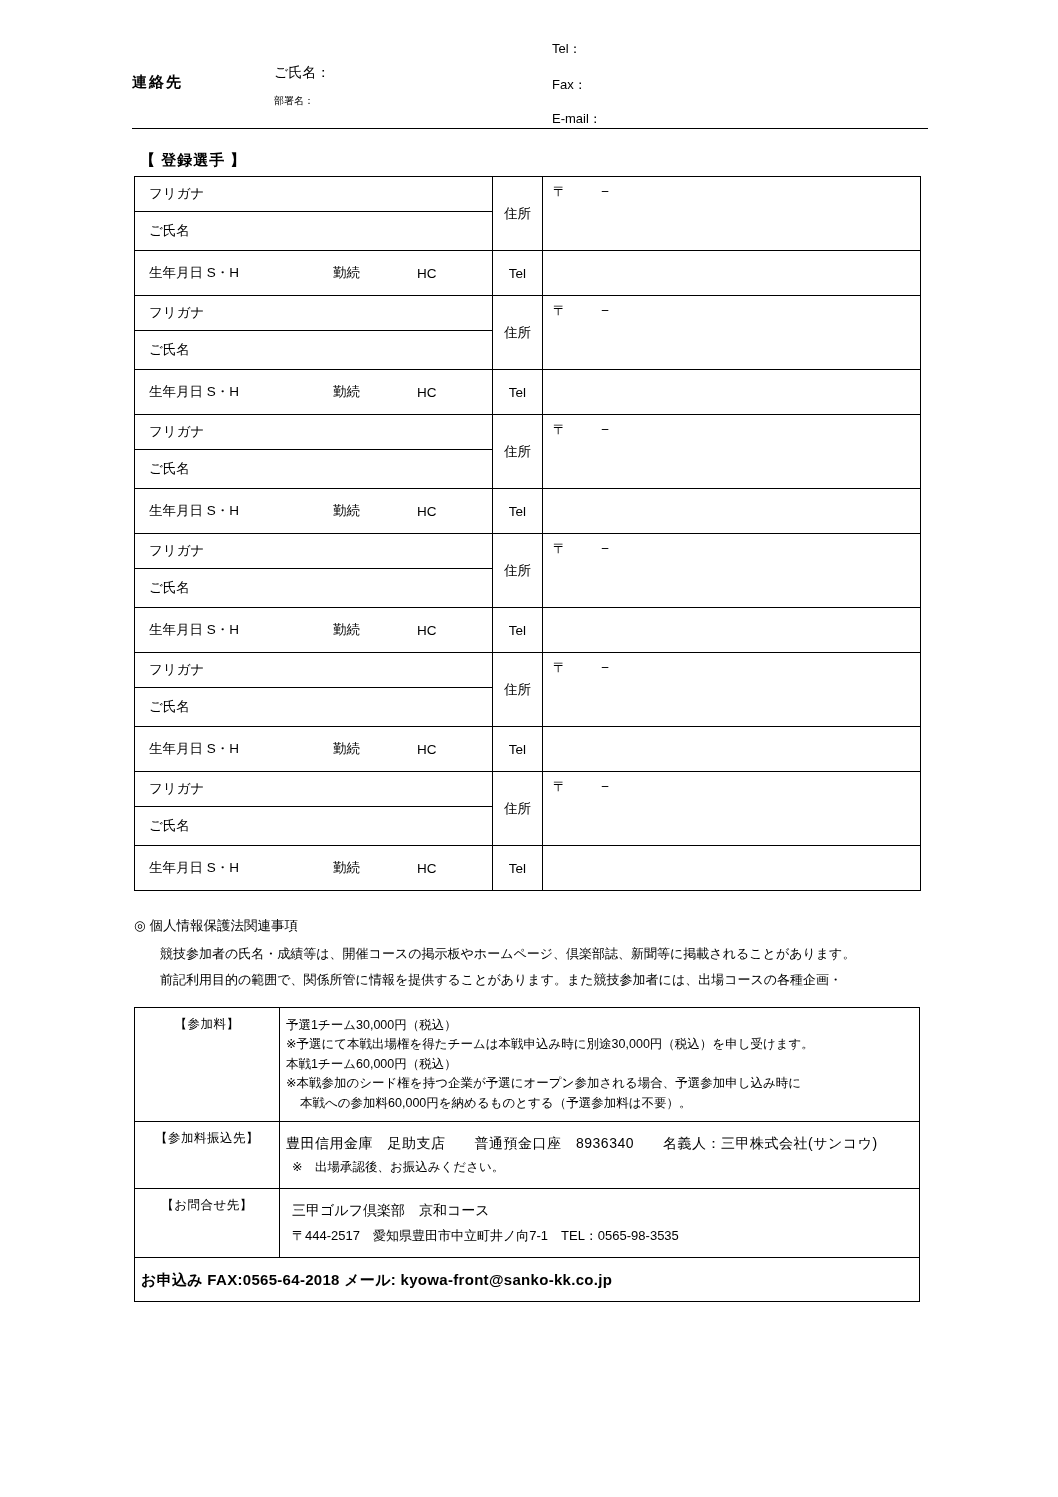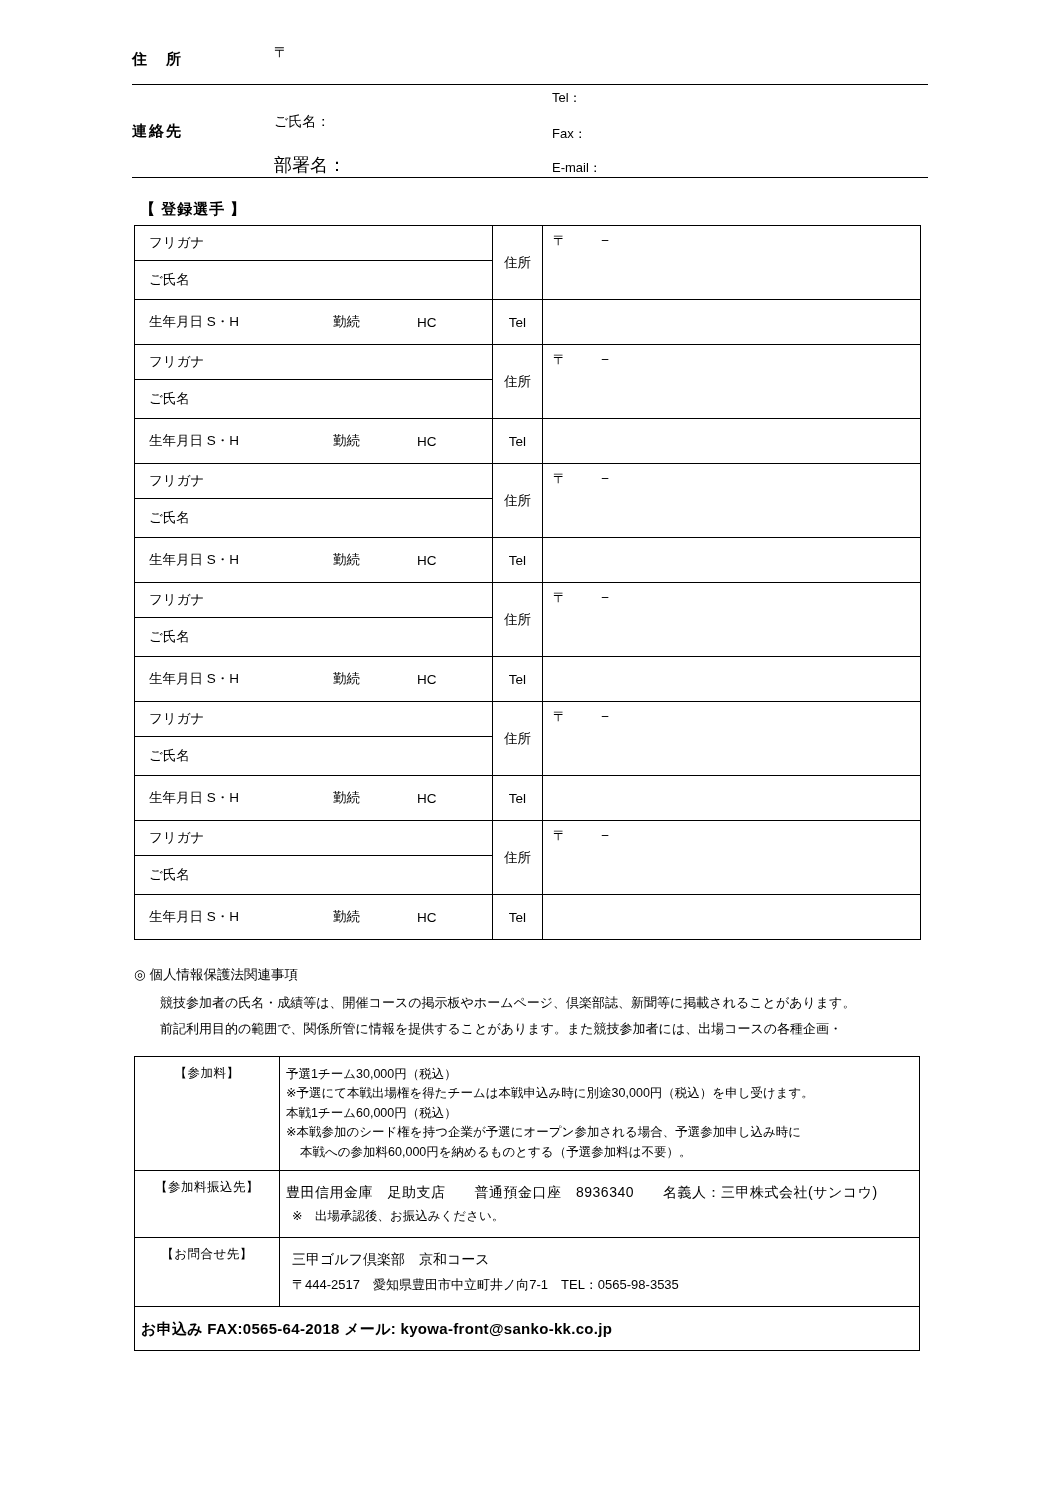--- a/index.html
+++ b/index.html
@@ -62,21 +62,21 @@
   }
   .row-contact{
     position:relative;
     height:92px;
     border-bottom:1px solid #000;
   }
   .row-contact .lbl-bold{
     position:absolute;left:0;top:37px;
   }
   .row-contact .c-name{position:absolute;left:142px;top:12px;font-size:14px;margin-top:16px;}
-  .row-contact .c-dept{position:absolute;left:142px;top:68px;font-size:18px;font-family:Liberation Mono, monospace;}
+  .row-contact .c-dept{position:absolute;left:142px;top:58px;font-size:10px;font-family:Liberation Mono, monospace;}
   .row-contact .c-tel{position:absolute;left:420px;top:4px;font-size:13px;}
   .row-contact .c-fax{position:absolute;left:420px;top:40px;font-size:13px;}
   .row-contact .c-mail{position:absolute;left:420px;top:74px;font-size:13px;}
   
   .players-head{
     margin:22px 0 6px 140px;
     font-size:15px;
     font-weight:bold;
     letter-spacing:1px;
   }
@@ -175,24 +175,20 @@
 </style>
 </head>
 <body>
 
 <div class="page">
 
 
   <div class="info">
 
 
-    <div class="row-addr">
-      <span class="lbl-bold">住　所</span>
-      <span class="postal">〒</span>
-    </div>
 
     <div class="row-contact">
       <span class="lbl-bold">連絡先</span>
       <span class="c-name">ご氏名：</span>
       <span class="c-dept">部署名：</span>
       <span class="c-tel">Tel：</span>
       <span class="c-fax">Fax：</span>
       <span class="c-mail">E-mail：</span>
     </div>
   </div>

